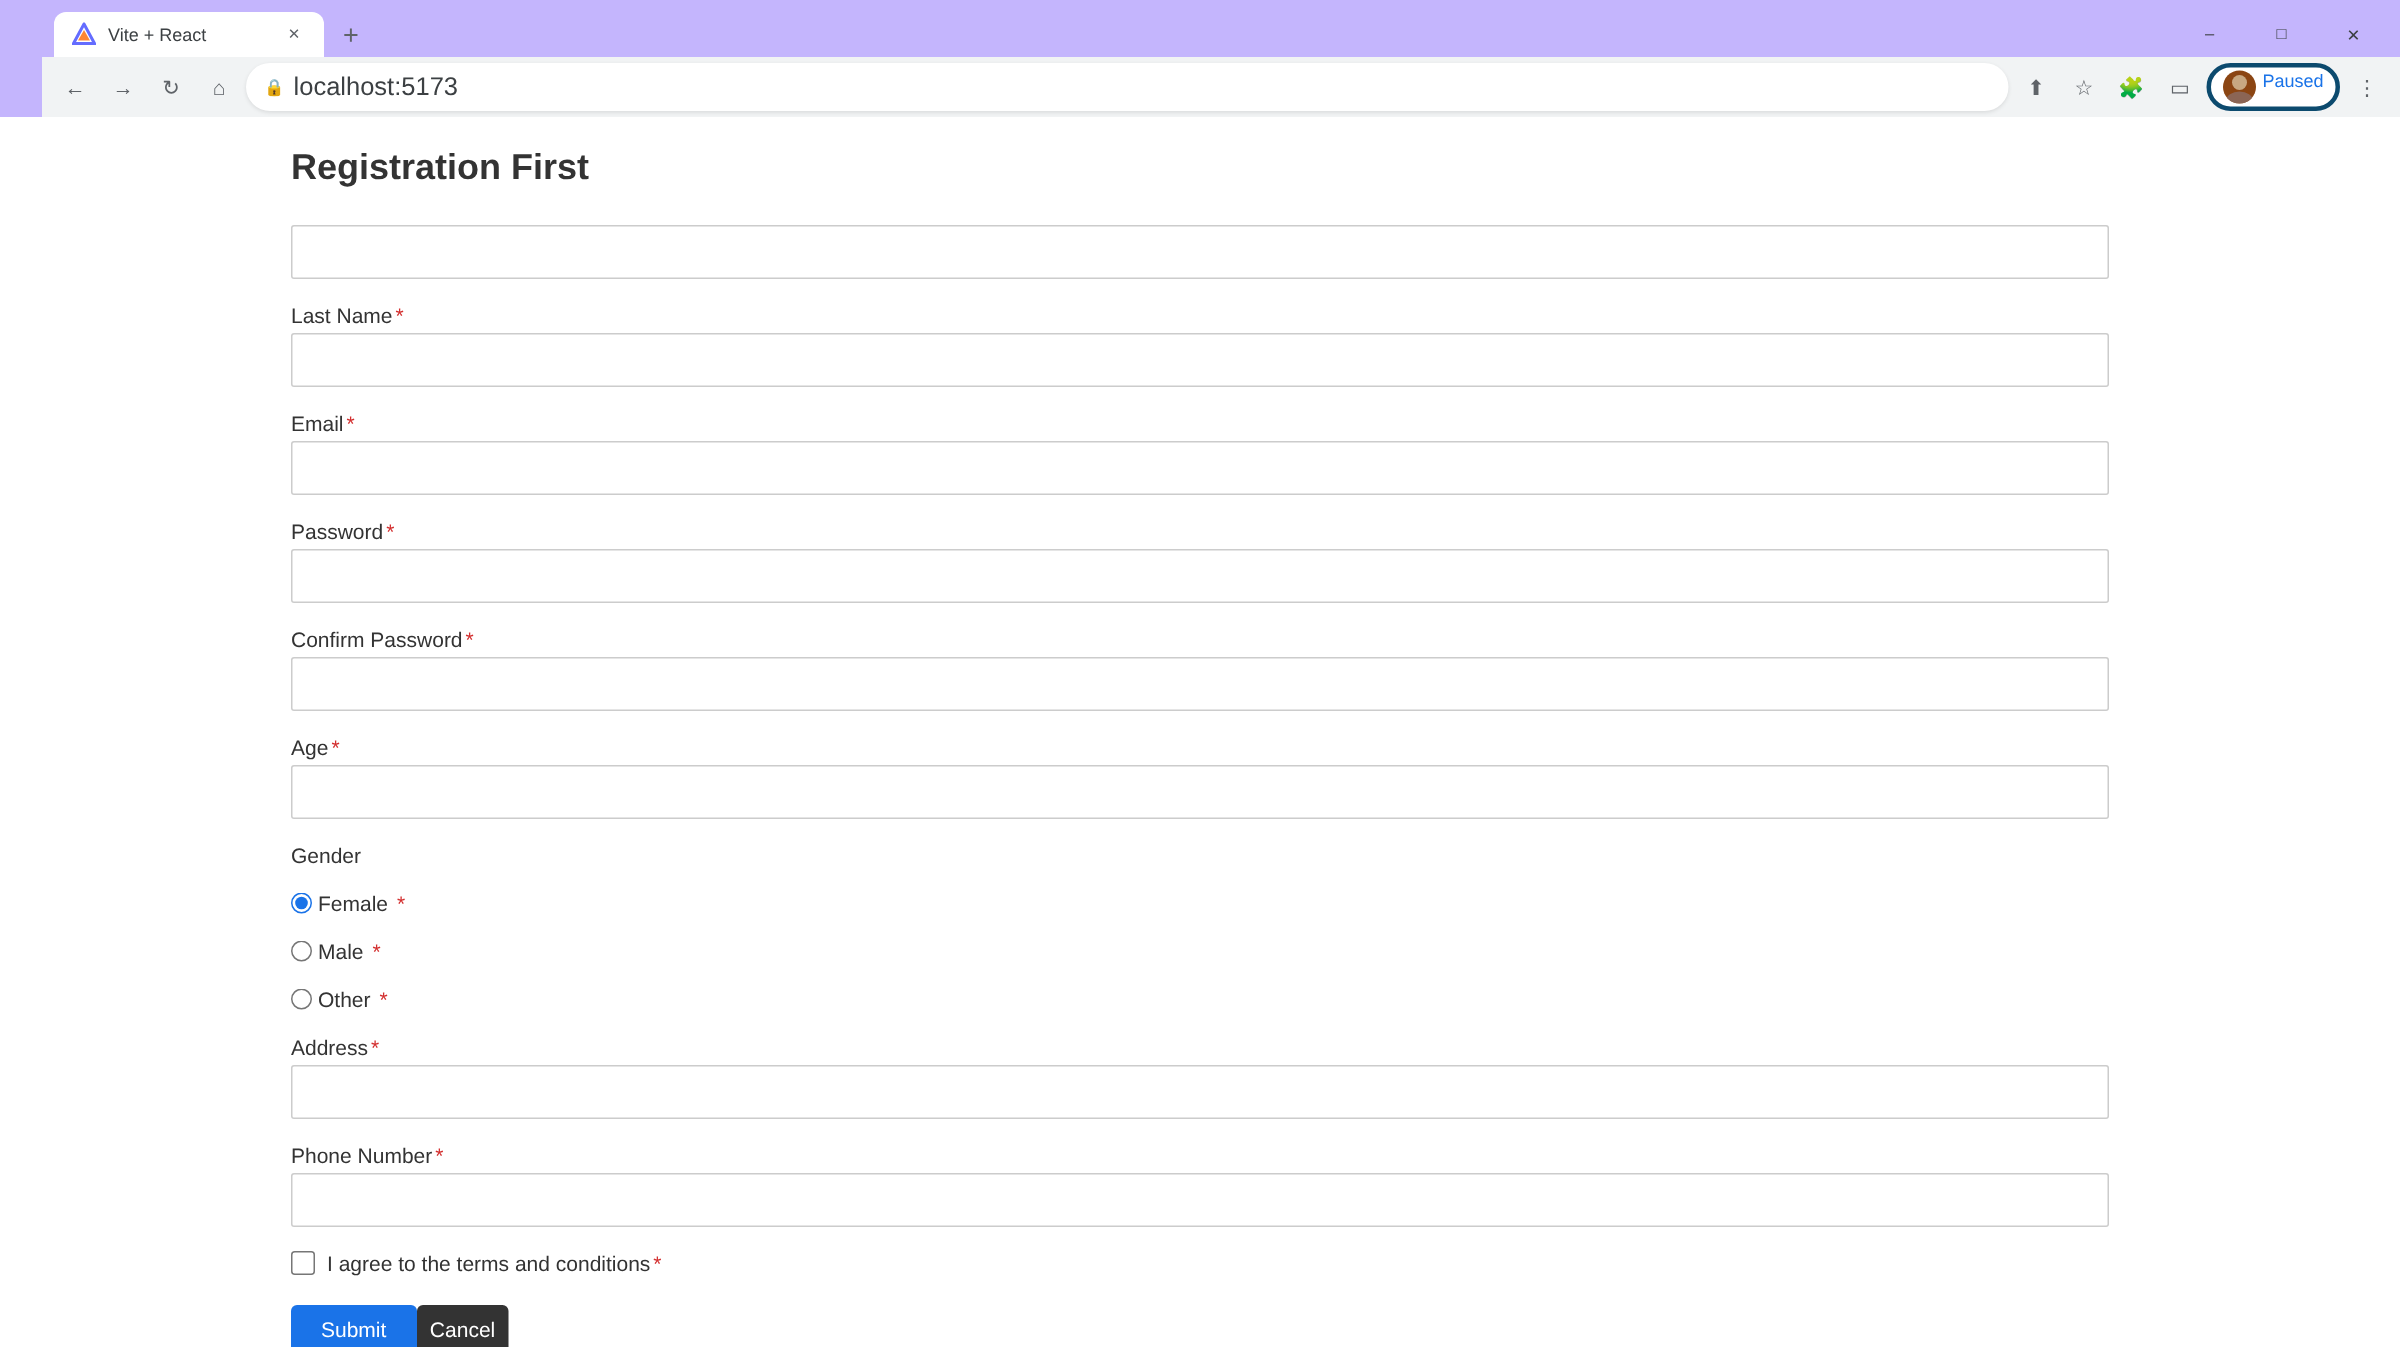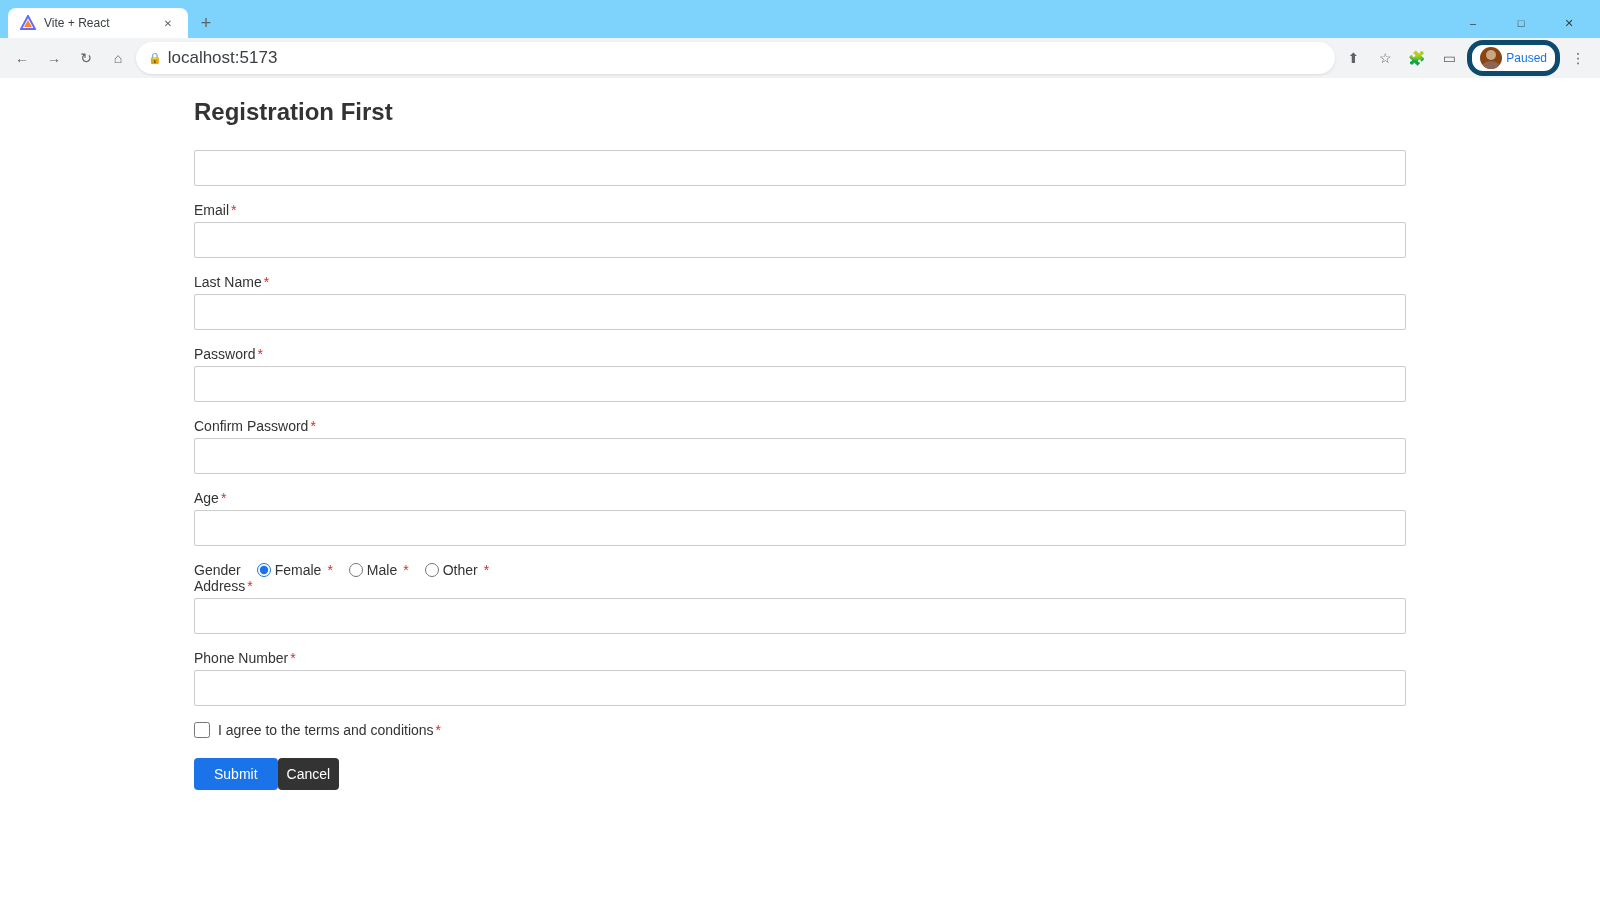--- a/index.html
+++ b/index.html
@@ -9,22 +9,23 @@
     }
 
     body {
       font-family: Arial, sans-serif;
       background: #f1f3f4;
       font-size: 13px;
     }
 
     
     .browser-chrome {
-      background: #7dd3fc;
+      background: #c4b5fd;
       width: 1600px;
+      padding-left: 28px;
     }
 
     .tab-bar {
       display: flex;
       align-items: center;
       padding: 8px 8px 0 8px;
       height: 38px;
     }
 
     .tab {
@@ -149,26 +150,26 @@
       display: flex;
       align-items: center;
       justify-content: center;
       cursor: pointer;
       font-size: 14px;
       color: #5f6368;
     }
 
     .profile-btn {
       display: flex;
-      align-items: center;
+      align-items: flex-start;
       gap: 4px;
       padding: 2px 8px;
       border-radius: 16px;
       cursor: pointer;
-      border: 5px solid #0c4a6e;
+      border: 3px solid #0c4a6e;
       background: white;
       font-size: 12px;
       color: #1a73e8;
     }
 
     .profile-avatar {
       width: 22px;
       height: 22px;
       border-radius: 50%;
       background: #8b4513;
@@ -213,23 +214,24 @@
       height: 36px;
       border: 1px solid #ccc;
       border-radius: 2px;
       padding: 4px 8px;
       font-size: 14px;
       outline: none;
     }
 
     .gender-row {
       display: flex;
-      align-items: center;
+      align-items: flex-start;
       gap: 16px;
-      margin-bottom: 0;
+      margin-bottom: 16px;
+      flex-direction: column;
     }
 
     .gender-label {
       font-size: 14px;
       color: #333;
     }
 
     .radio-option {
       display: flex;
       align-items: center;
@@ -347,30 +349,30 @@
 
 <div class="page-content">
   <h1 class="form-title">Registration First</h1>
 
   <div class="form-group">
     <input type="text" class="form-input" style="">
   </div>
 
   <div class="form-group">
     <label class="form-label">
+      <span>Last Name</span><span class="required-star">*</span>
+    </label>
+    <input type="text" class="form-input" style="">
+  </div>
+
+  <div class="form-group">
+    <label class="form-label">
       <span>Email</span><span class="required-star">*</span>
     </label>
     <input type="email" class="form-input" style="">
-  </div>
-
-  <div class="form-group">
-    <label class="form-label">
-      <span>Last Name</span><span class="required-star">*</span>
-    </label>
-    <input type="text" class="form-input" style="">
   </div>
 
   <div class="form-group">
     <label class="form-label">
       <span>Password</span><span class="required-star">*</span>
     </label>
     <input type="password" class="form-input" style="">
   </div>
 
   <div class="form-group">

